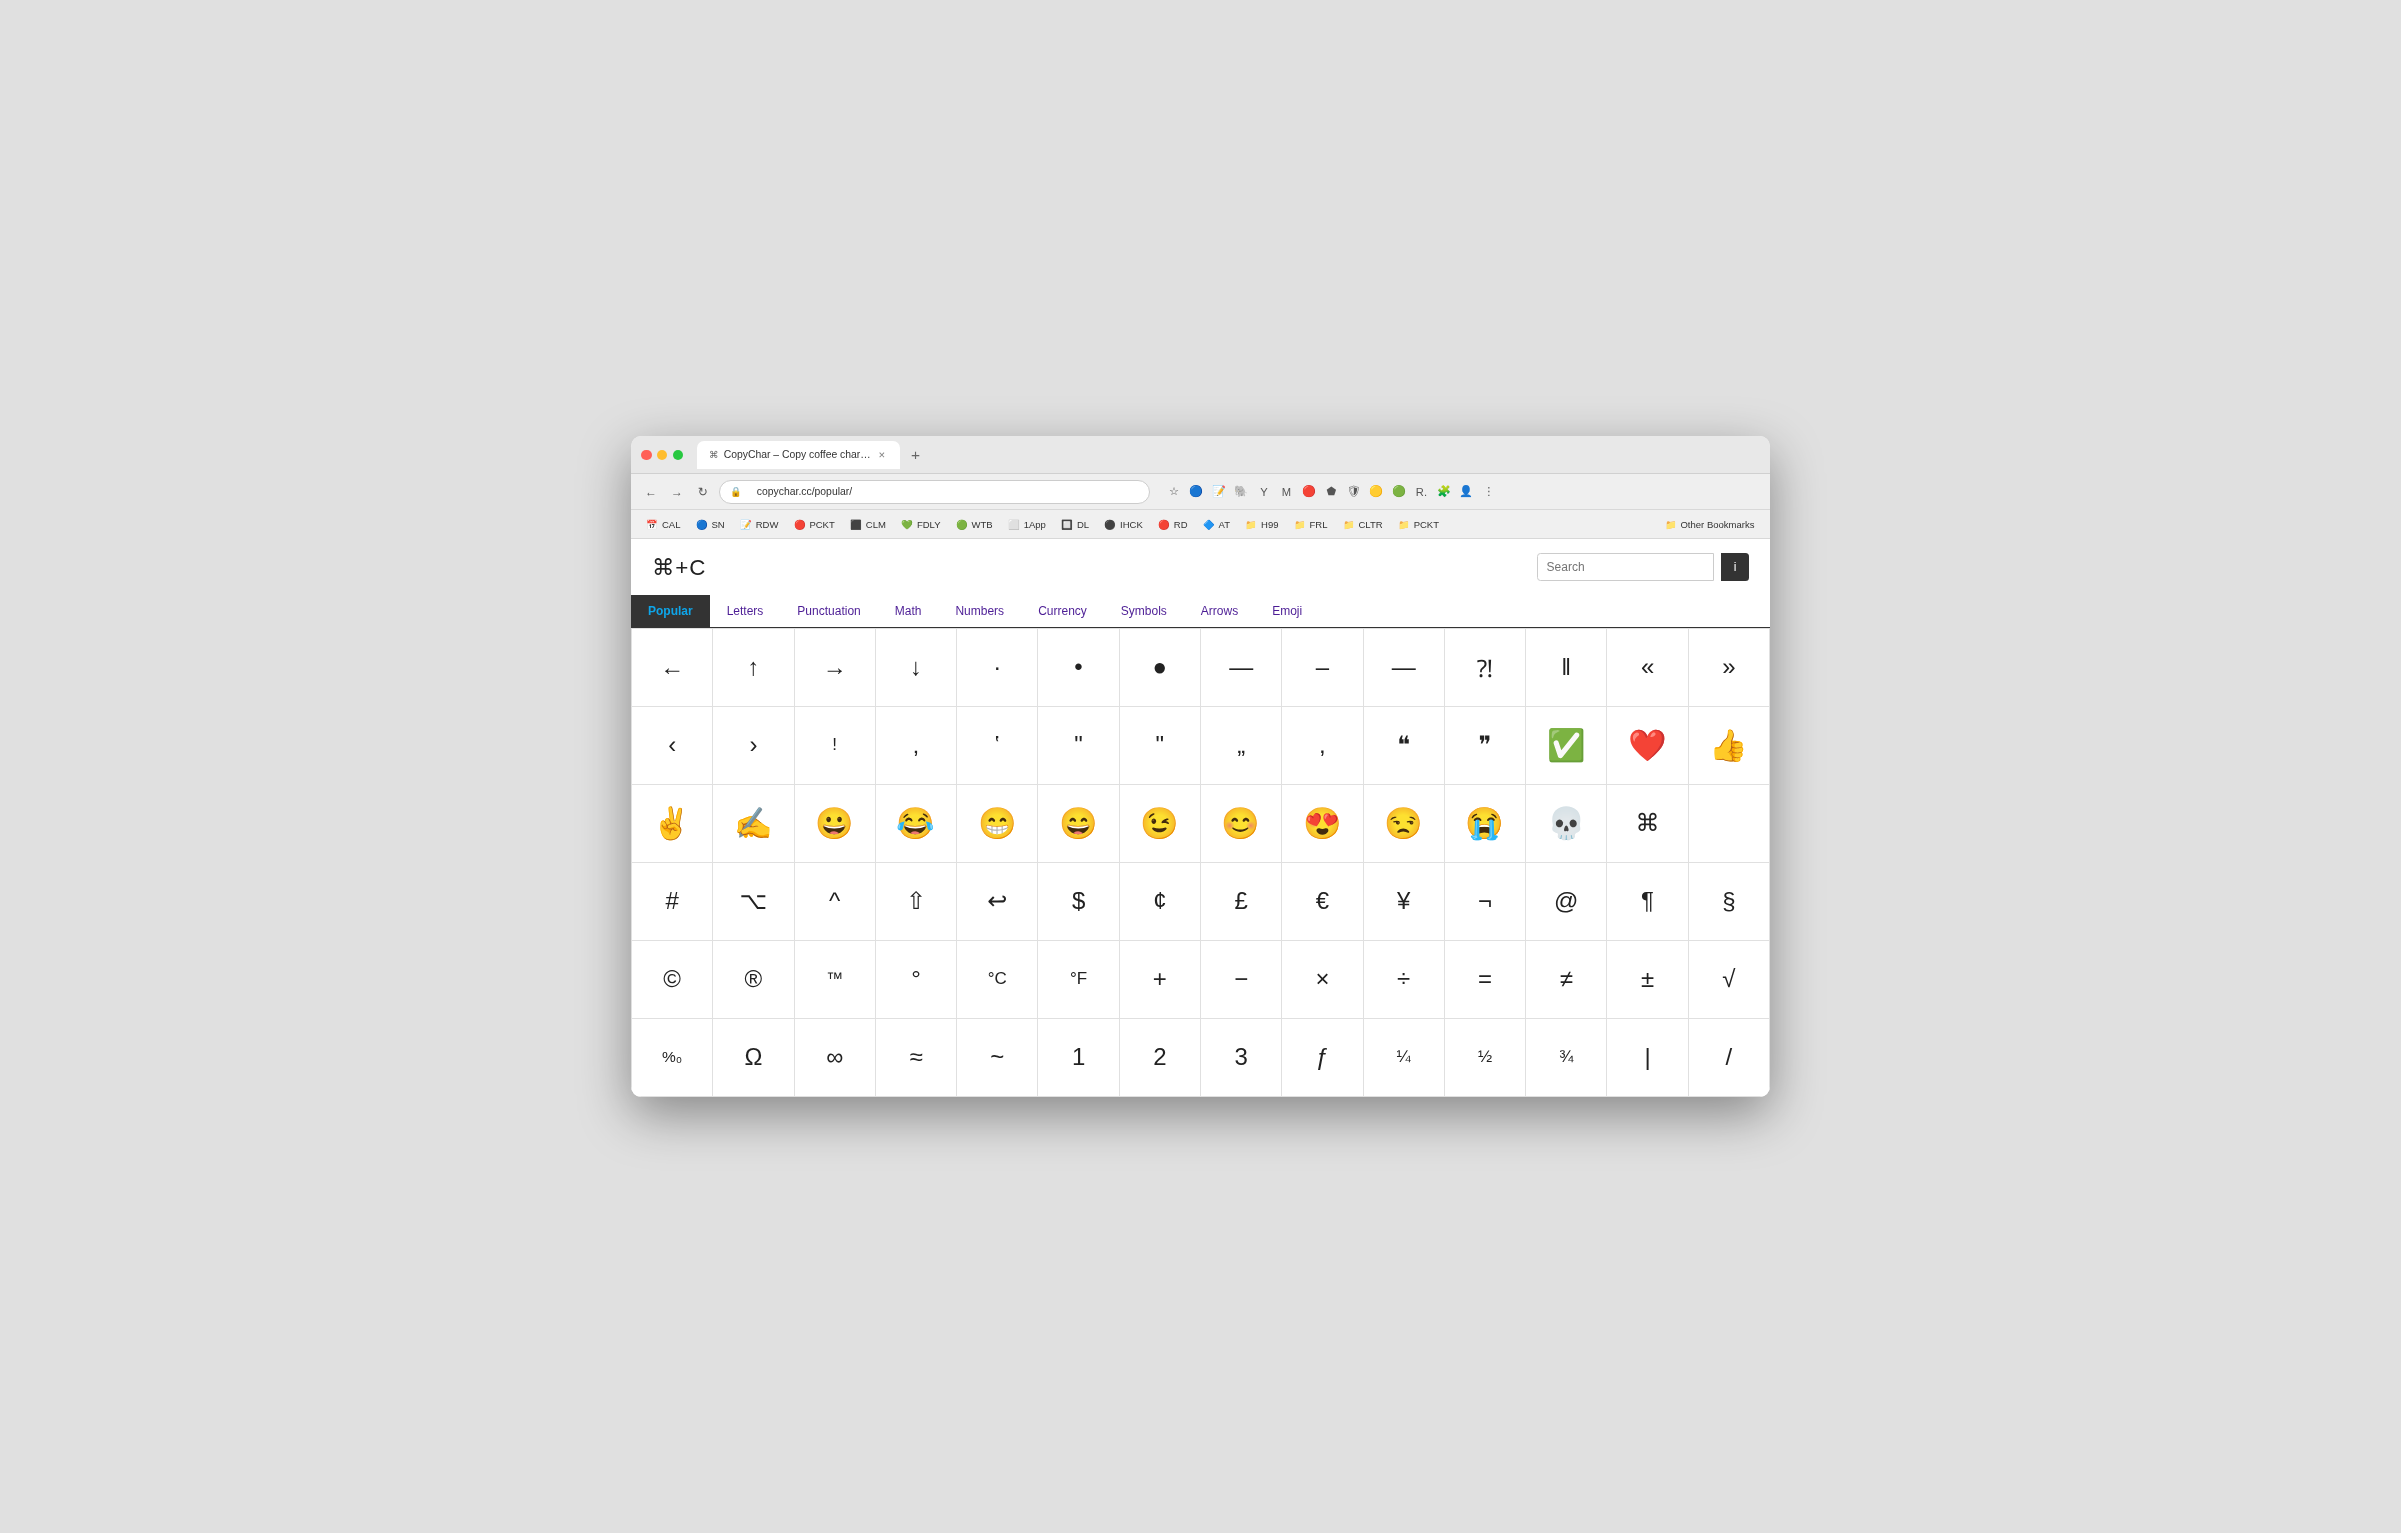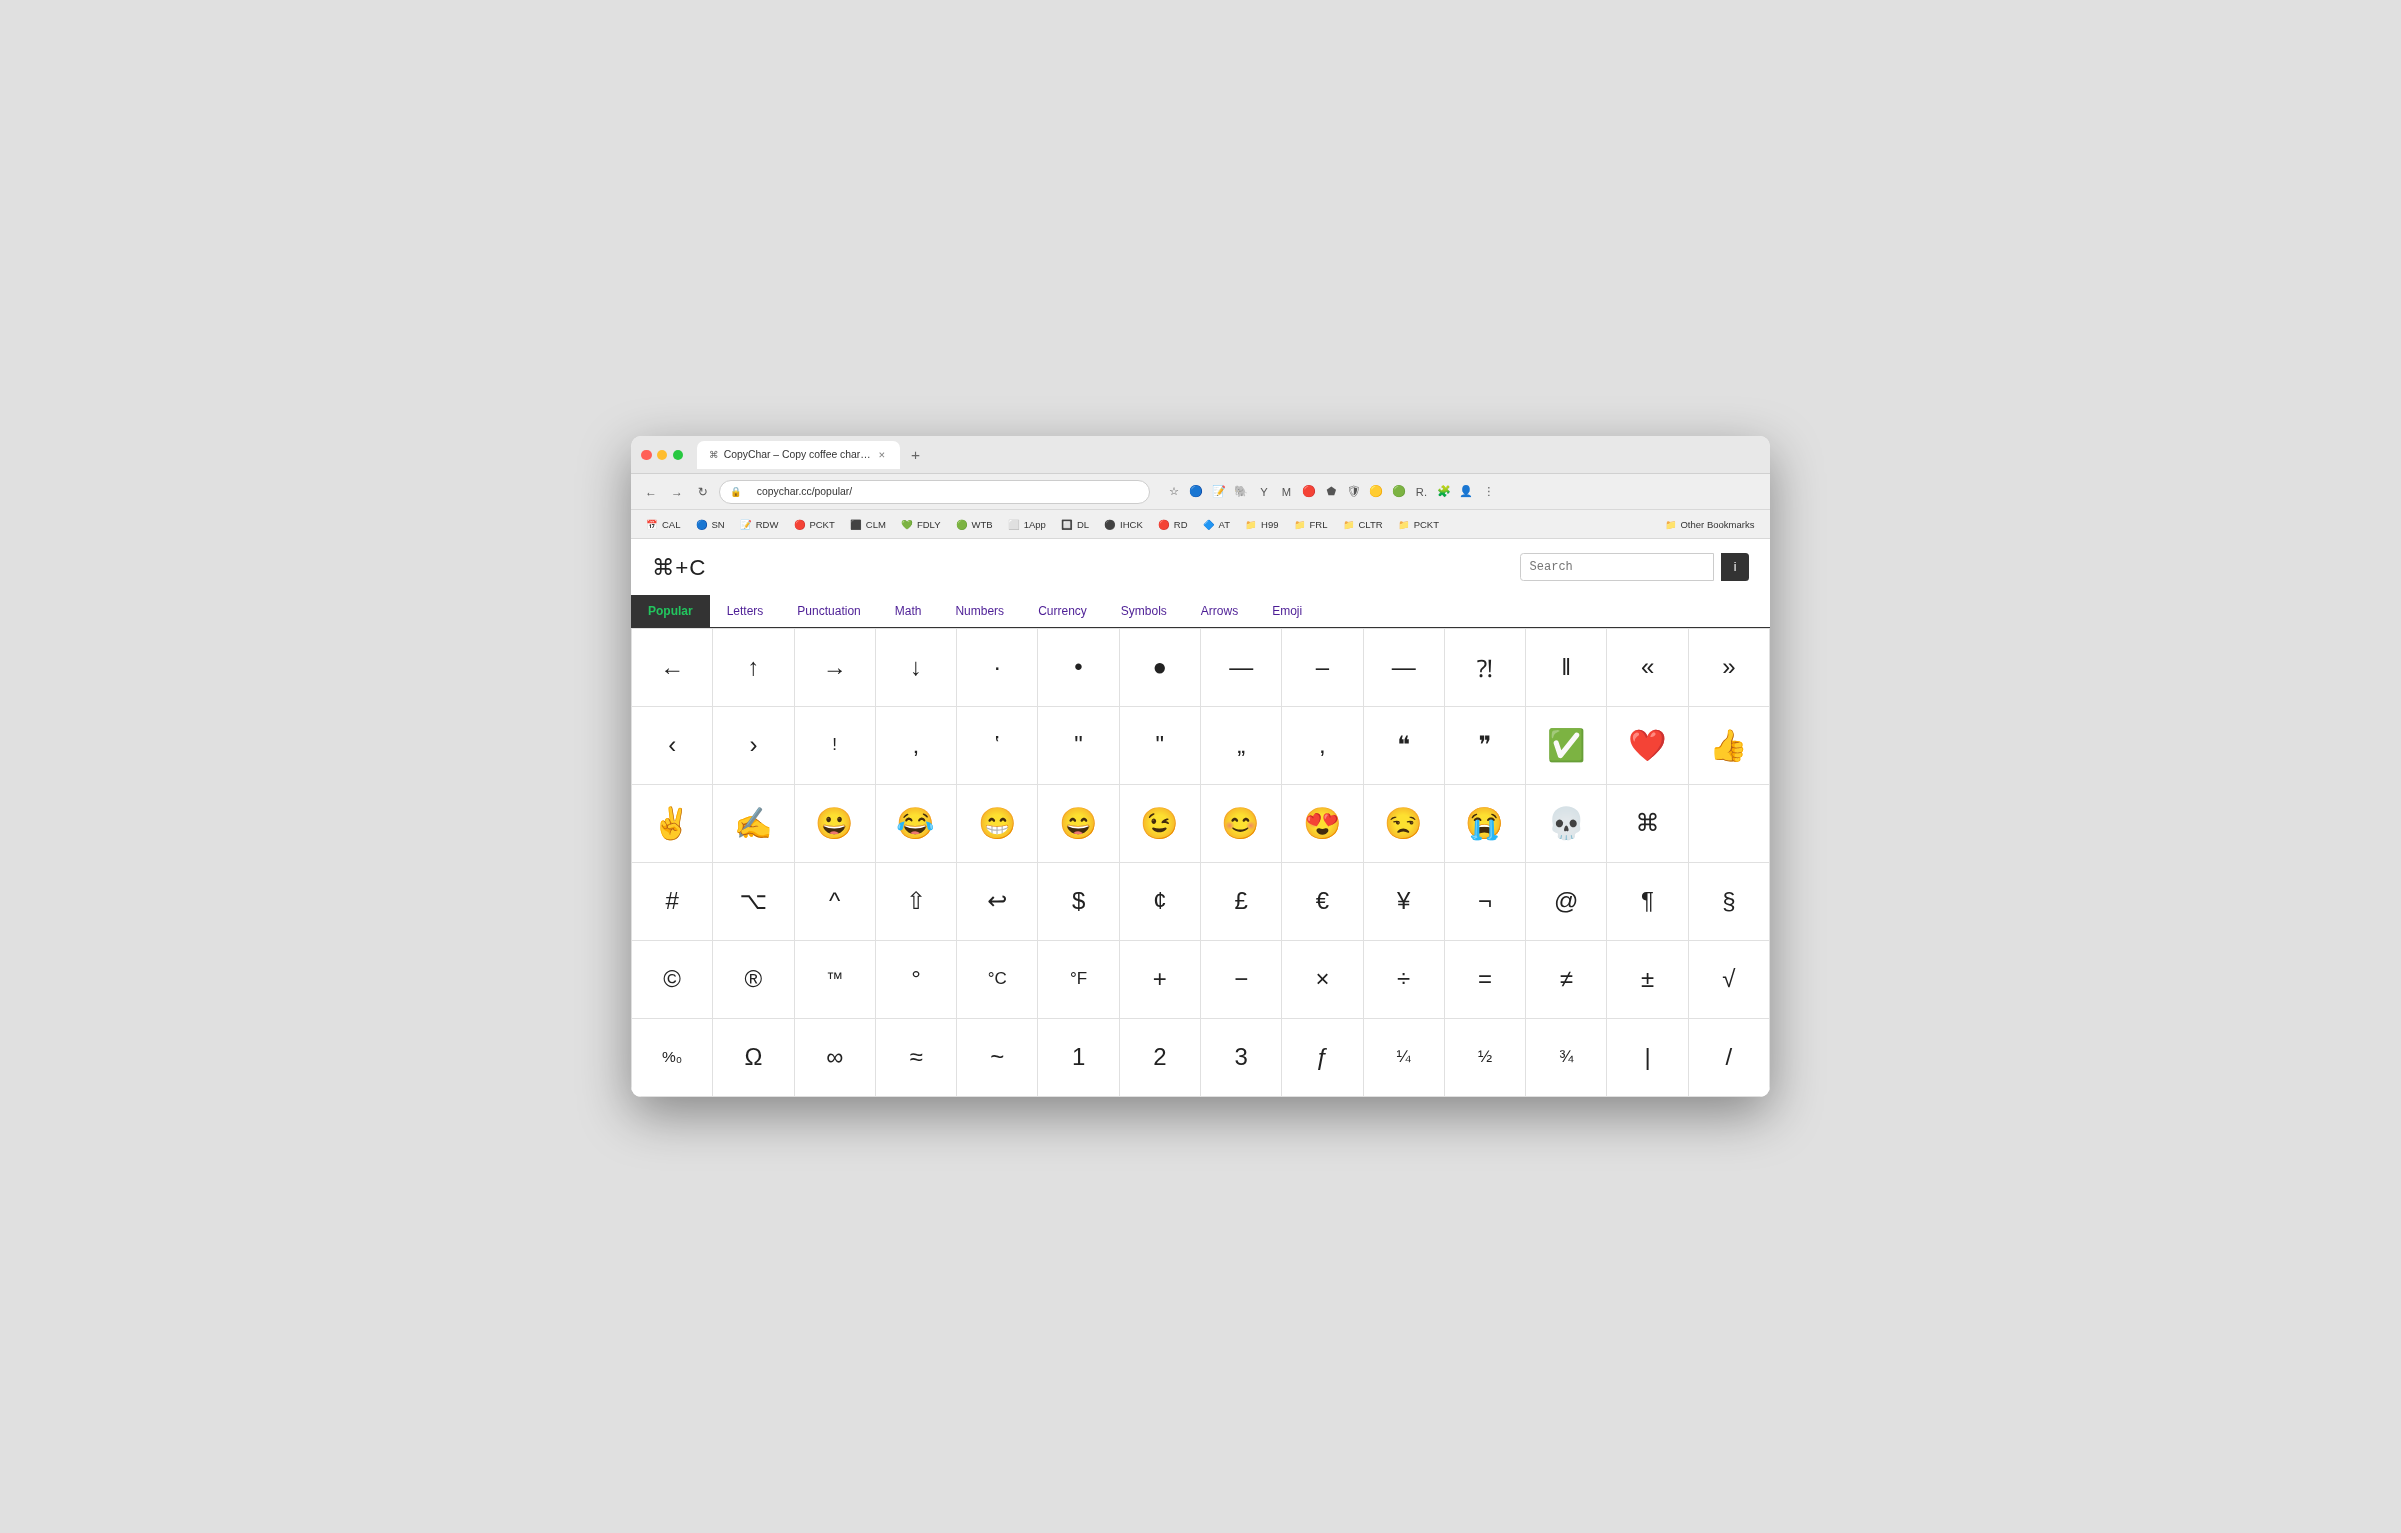--- a/index.html
+++ b/index.html
@@ -163,28 +163,27 @@
       font-weight: 300;
       color: #222;
       letter-spacing: 0.9px;
     }
     .search-bar-wrapper {
       display: flex;
       align-items: center;
       gap: 7px;
     }
     .search-input {
-      width: 194px;
+      width: 177px;
       height: 28px;
       border: 0.9px solid #ccc;
       border-radius: 3.5px 0 0 3.5px;
       padding: 0 8.6px;
       font-size: 12px;
       outline: none;
-      font-family: Liberation Mono, monospace;
     }
     .search-btn {
       width: 28px; height: 28px;
       background: #333;
       color: #fff;
       border: none;
       border-radius: 0 3.5px 3.5px 0;
       cursor: pointer;
       display: flex; align-items: center; justify-content: center;
       font-size: 12px;
@@ -198,21 +197,21 @@
     .nav-tab {
       padding: 8.6px 17px;
       font-size: 12px;
       cursor: pointer;
       color: #4c1d95;
       border-bottom: 2.6px solid transparent;
       margin-bottom: -1.7px;
     }
     .nav-tab.active {
       background: #333;
-      color: #22c55e;
+      color: #0ea5e9;
       font-weight: 600;
     }
     
     .chars-grid {
       display: grid;
       grid-template-columns: repeat(14, 1fr);
       border-left: 0.9px solid #e0e0e0;
       border-top: 0.9px solid #e0e0e0;
     }
     .char-cell {

